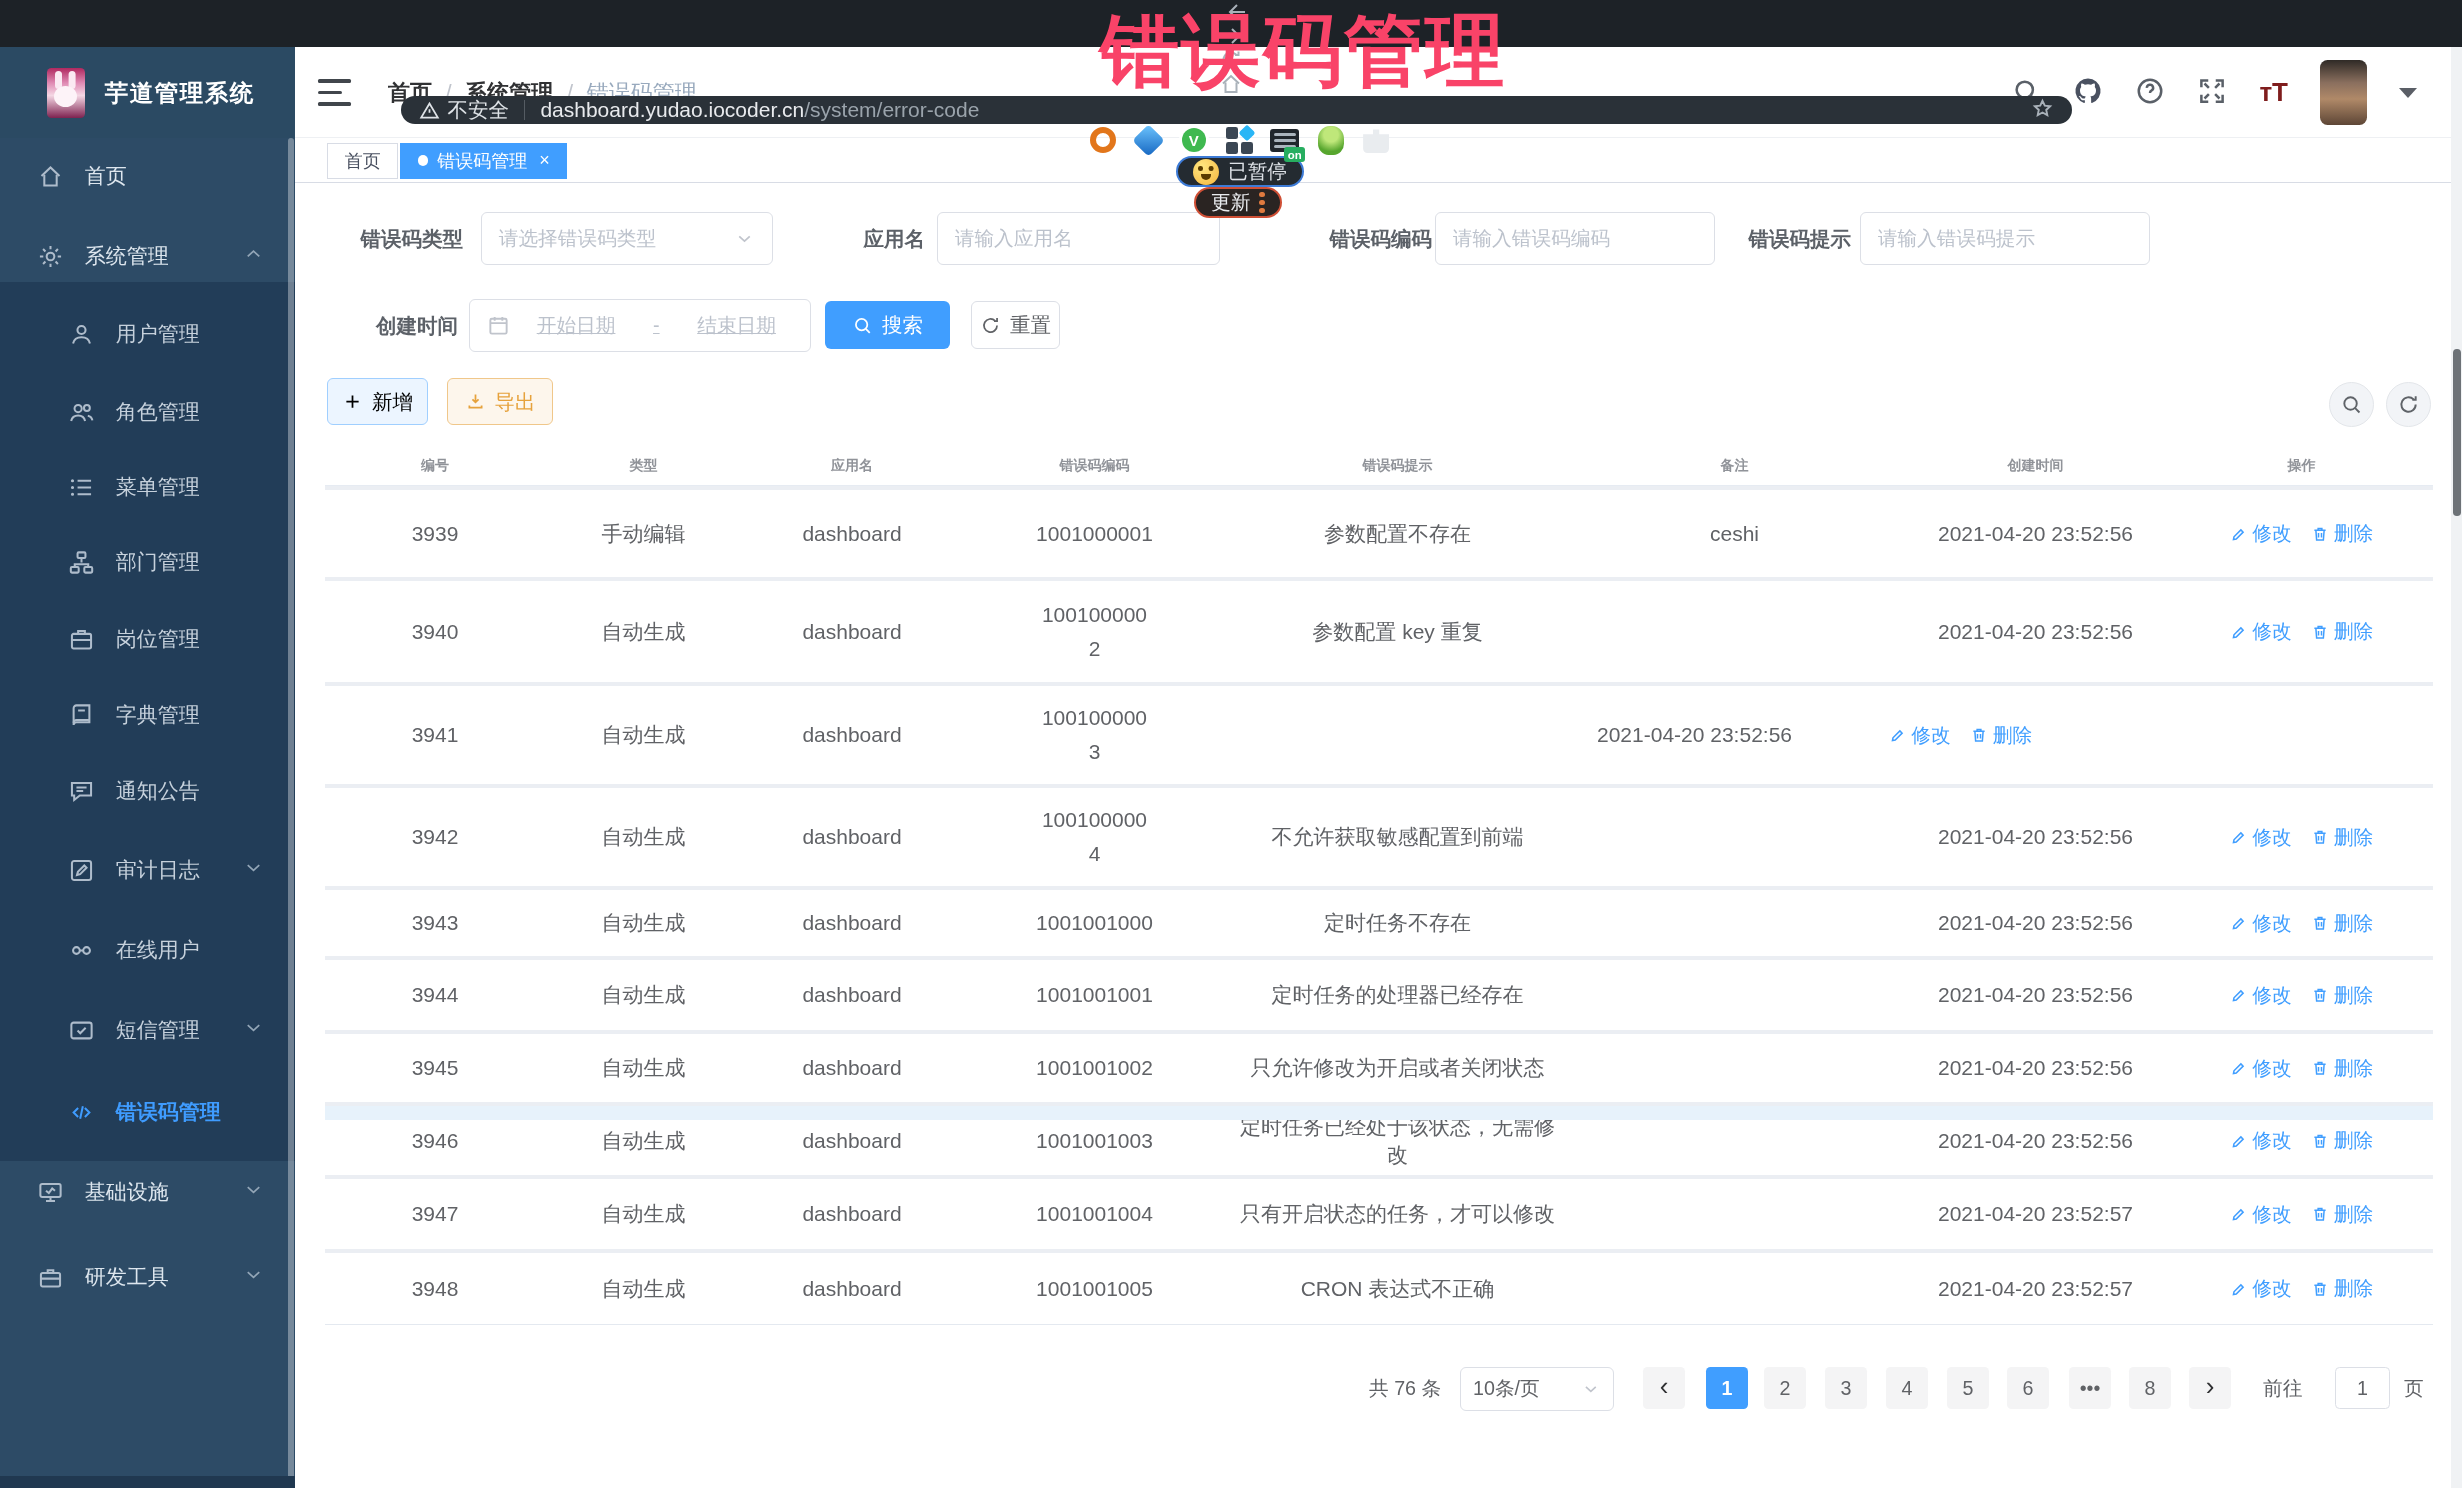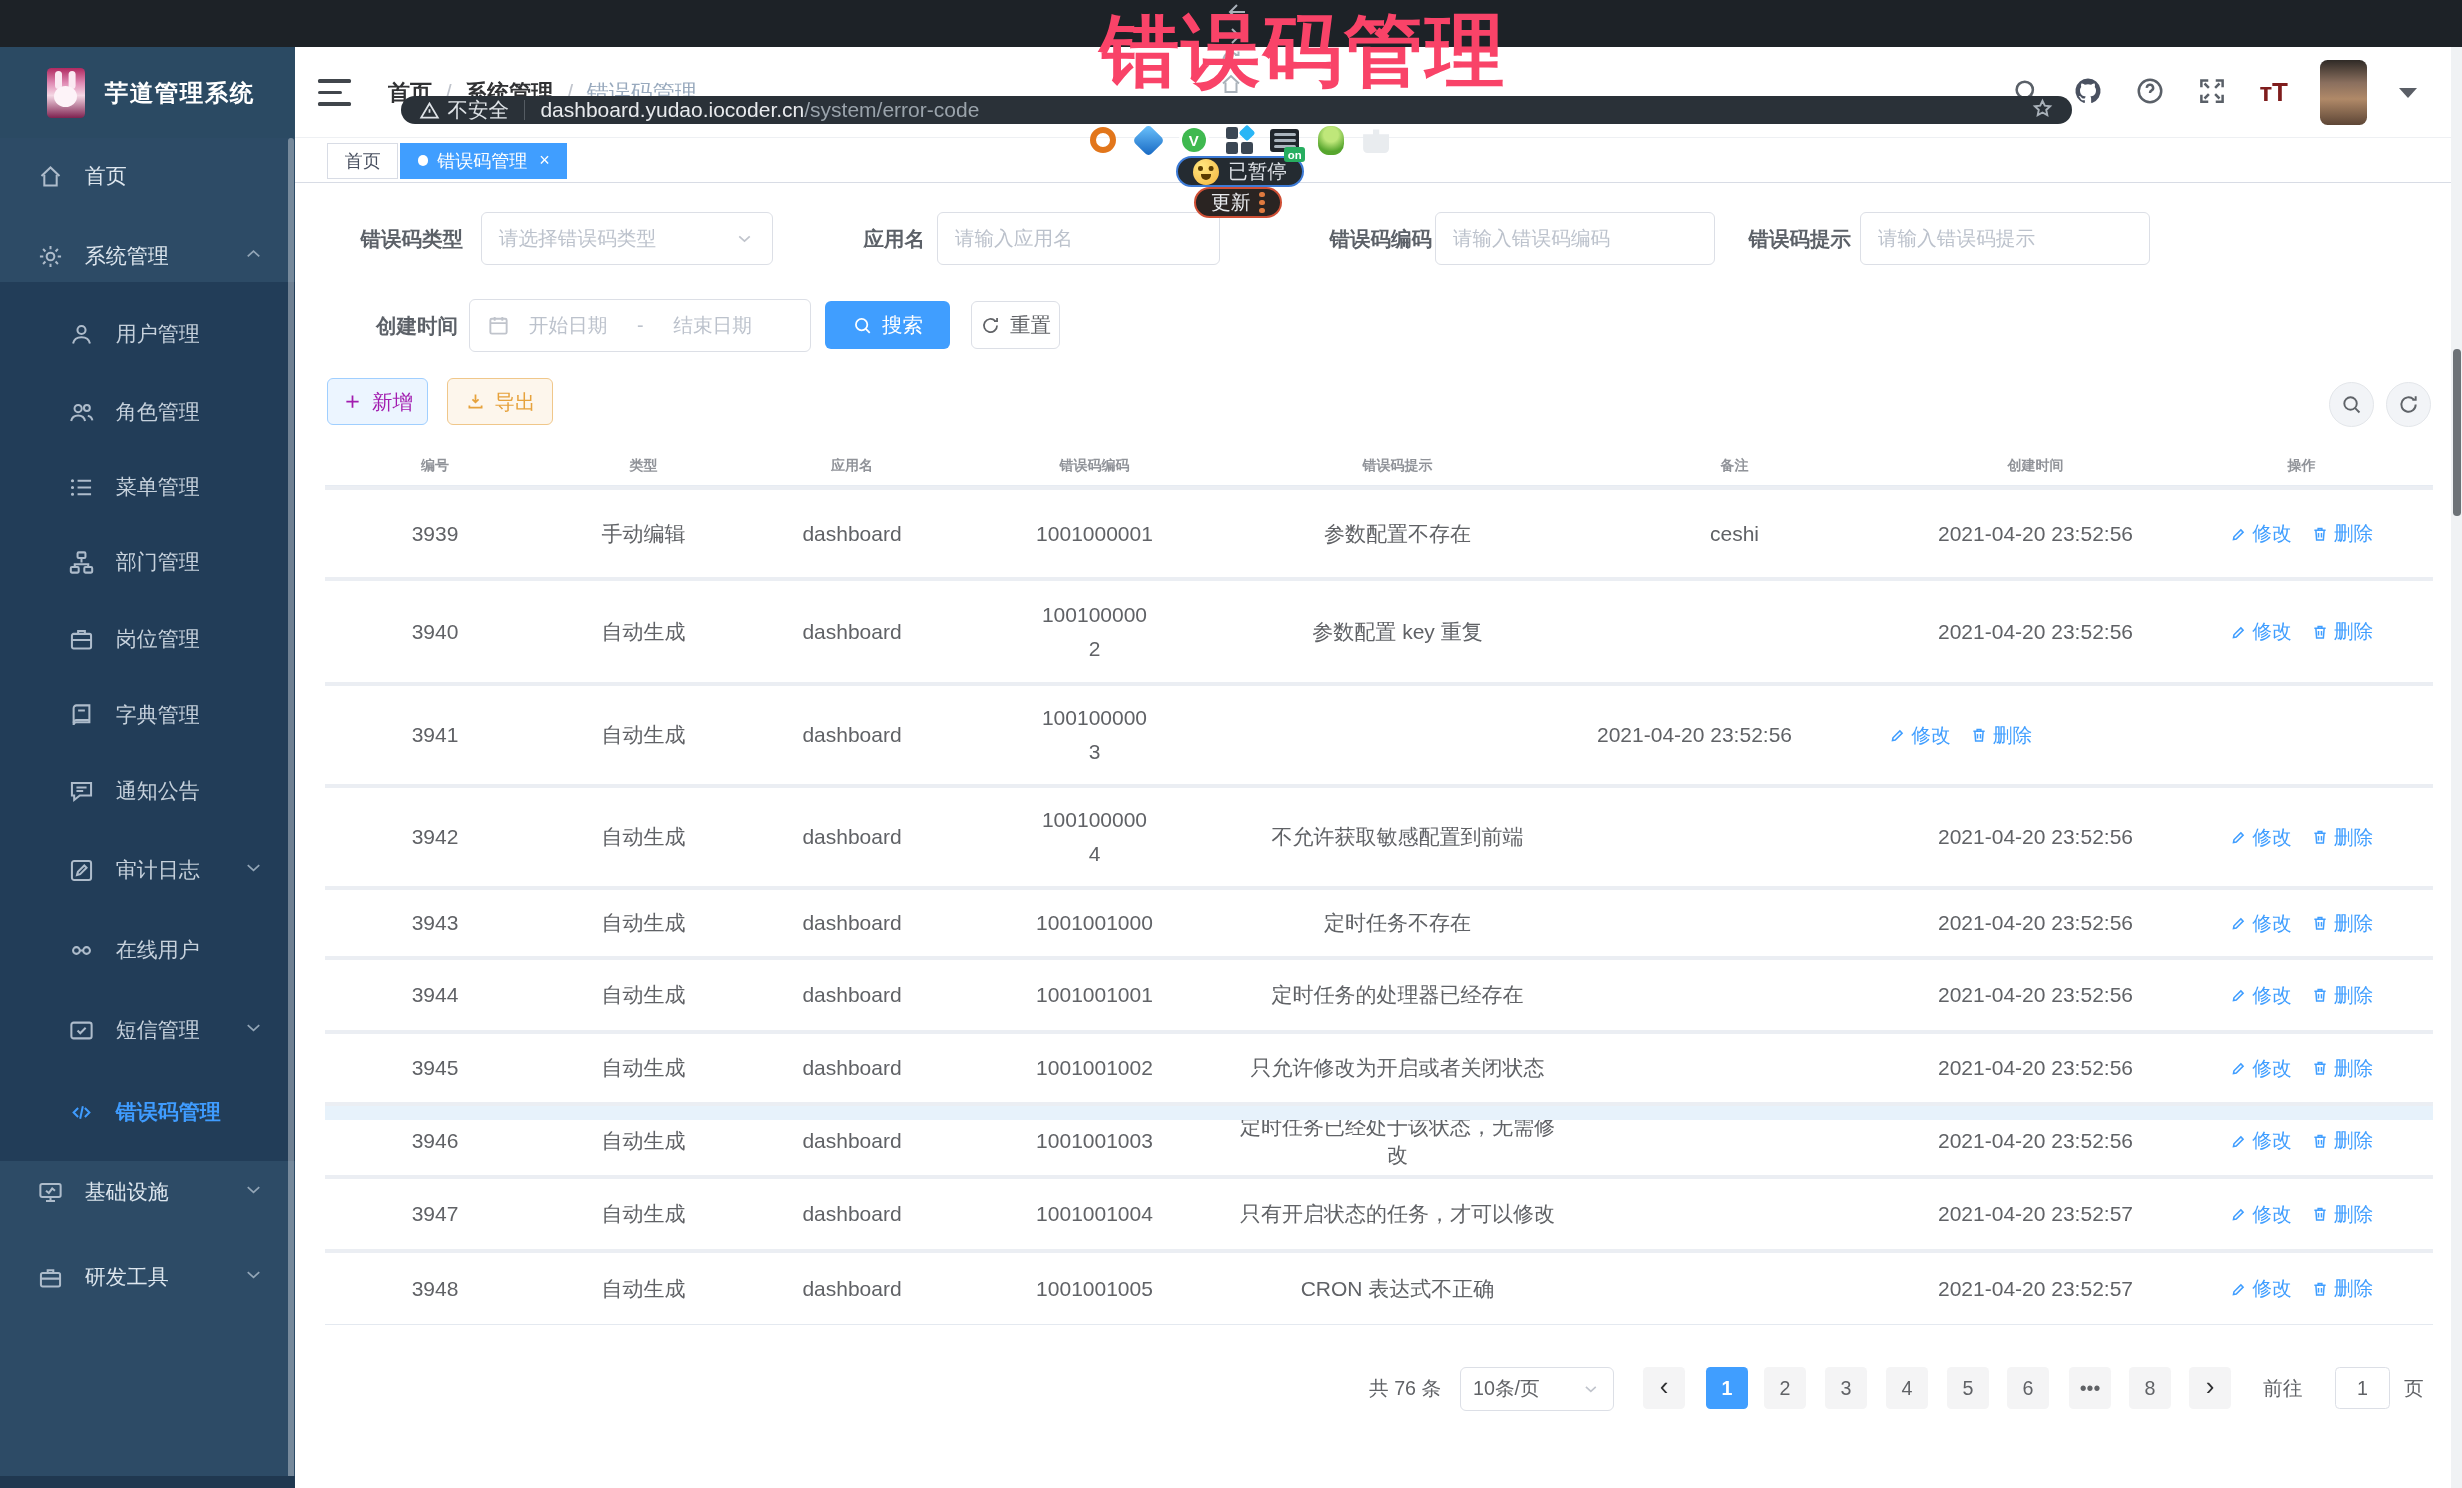--- a/index.html
+++ b/index.html
@@ -85,29 +85,29 @@
   .mi-chevron svg { width:23px; height:23px; }
 
   
   .main { position:absolute; left:295px; top:183px; width:2167px; height:1305px; background:#fff; }
   .f-label { position:absolute; font-size:20.5px; font-weight:600; color:#5c6168; line-height:53px; text-align:right; }
   .f-input { position:absolute; height:53px; border:1.5px solid #dcdfe6; border-radius:6px; background:#fff; font-size:19.7px; color:#606266; padding:0 16.7px; outline:none; }
   .f-input::placeholder { color:#bcc2cc; }
   .f-select { display:flex; align-items:center; justify-content:space-between; color:#bcc2cc; cursor:pointer; }
   .f-select .ph { font-size:19.7px; }
   .f-select svg { width:21px; height:21px; color:#c0c4cc; }
-  .daterange { display:flex; align-items:center; gap:19px; color:#bcc2cc; }
+  .daterange { display:flex; align-items:center; gap:27px; color:#bcc2cc;text-decoration:underline; }
   .daterange svg { width:23px; height:23px; color:#c0c4cc; flex:none; }
   .dr-ph { font-size:19.7px; }
   .dr-sep { color:#bcc2cc; font-size:19.7px; margin:0 10.6px; }
   .btn { position:absolute; height:48px; border-radius:6px; font-size:20.5px; display:flex; align-items:center; justify-content:center; gap:9px; cursor:pointer; border:1.5px solid transparent; }
   .btn svg { width:21px; height:21px; }
   .btn-primary { background:#409eff; color:#fff; }
   .btn-plain { background:#fff; border-color:#dcdfe6; color:#606266; }
-  .btn-add { background:#ecf5ff; border-color:#a0cfff; color:#a21caf; height:47px; }
+  .btn-add { background:#ecf5ff; border-color:#a0cfff; color:#000000; height:47px; }
   .btn-export { background:#fdf6ec; border-color:#f0c78a; color:#e6a23c; height:47px; }
   .circle-btn { position:absolute; width:45px; height:45px; border-radius:50%; background:#f2f4f7; border:1.5px solid #e3e6ea; display:flex; align-items:center; justify-content:center; color:#5f6368; cursor:pointer; }
   .circle-btn svg { width:23px; height:23px; }
 
   
   .table { position:absolute; left:30px; top:264px; width:2108px; border-bottom:1.5px solid #e4e9f0; }
   .t-row { display:flex; width:100%; align-items:center; }
   .t-head { height:39px; border-bottom:1.5px solid #e6ebf2; }
   .t-head .t-cell { color:#909399; font-weight:bold; font-size:14px; }
   .t-cell { text-align:center; font-size:21px; color:#606266; padding:0 7.6px; overflow:hidden; }

